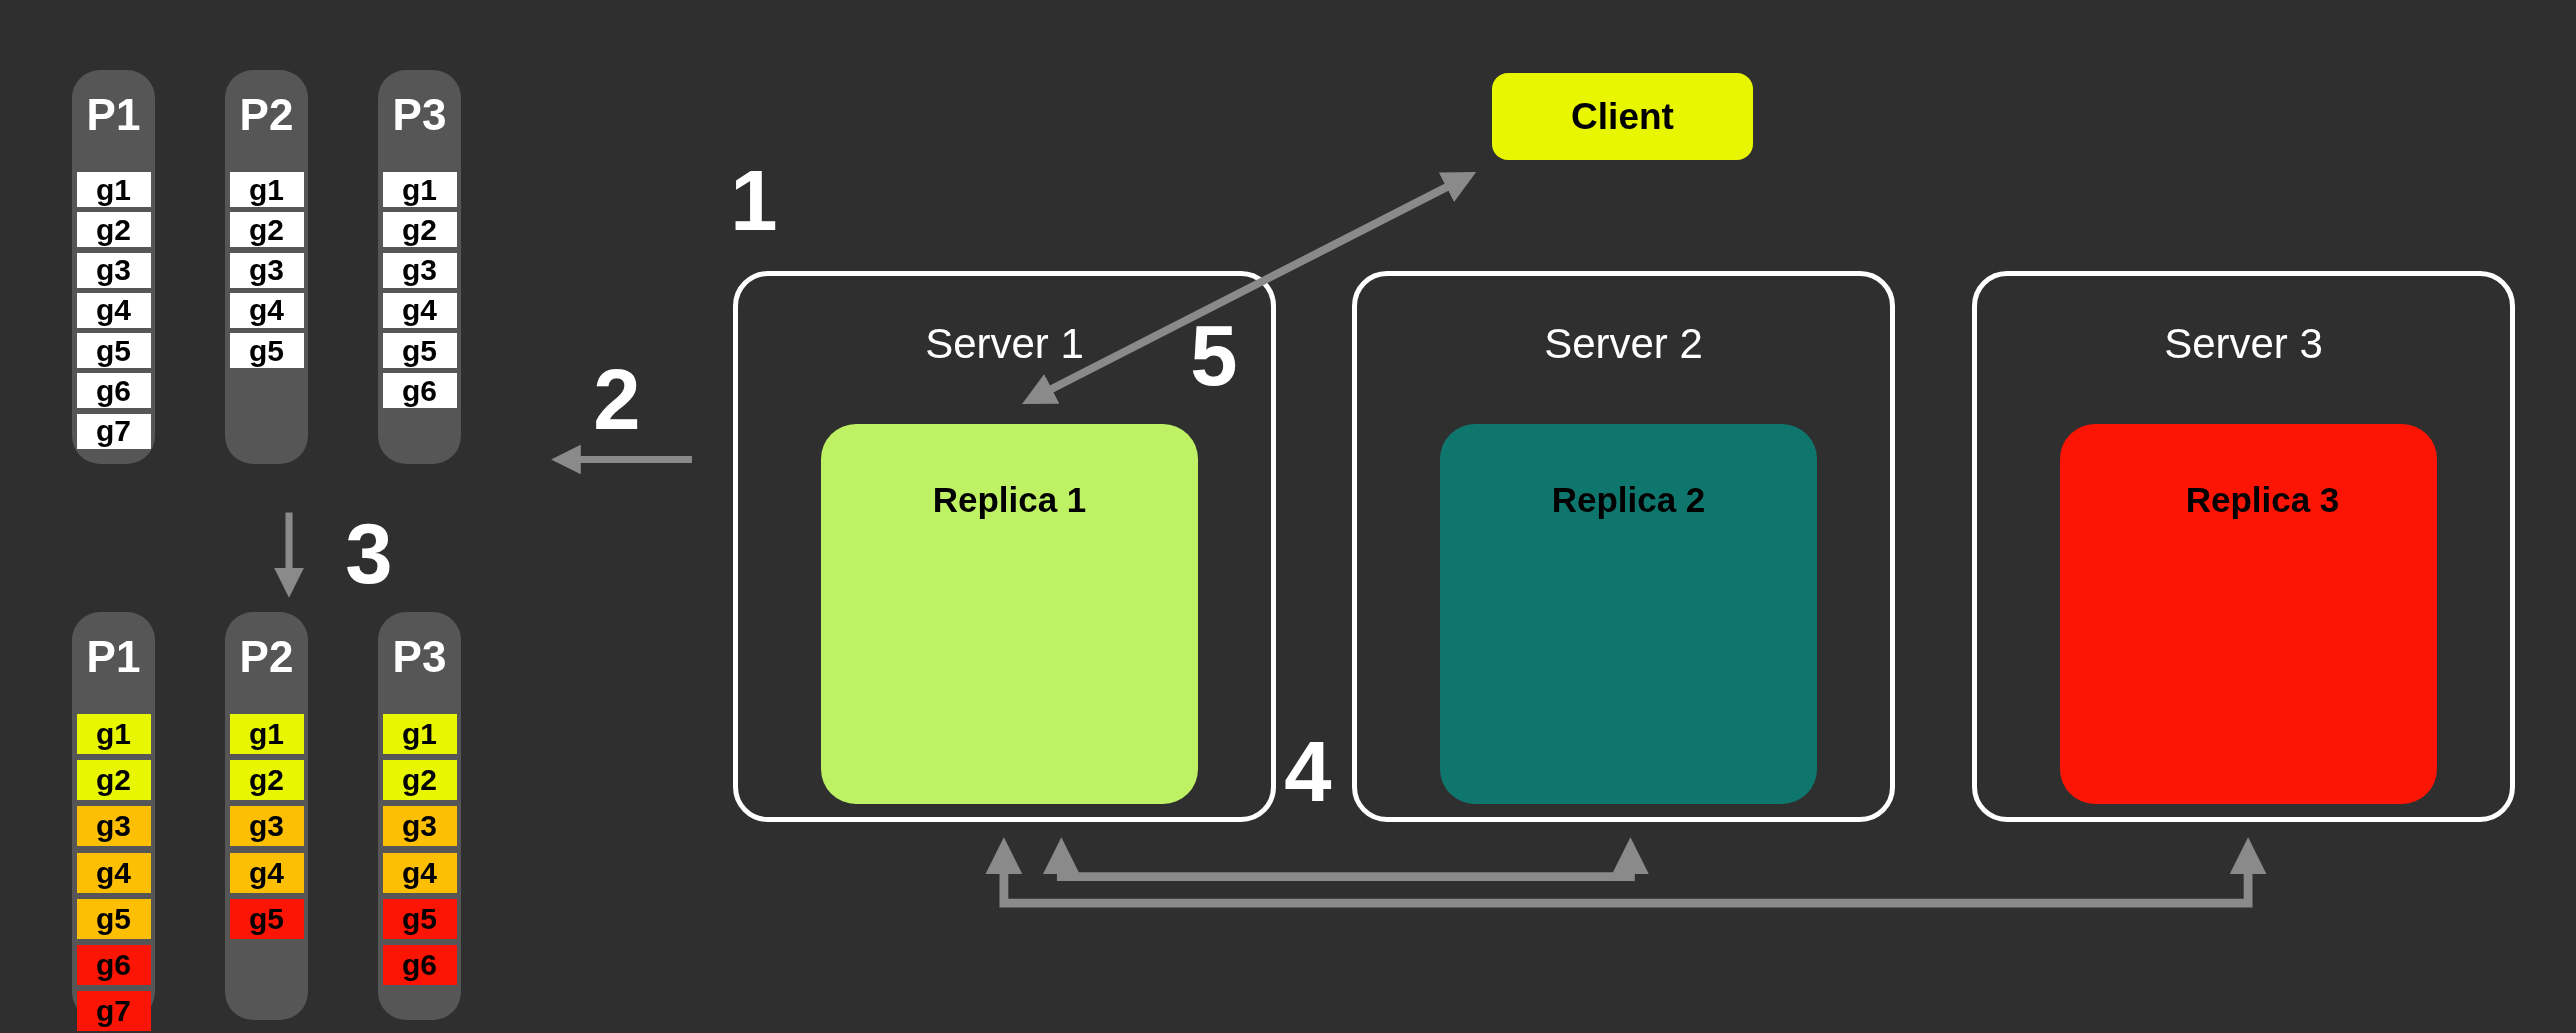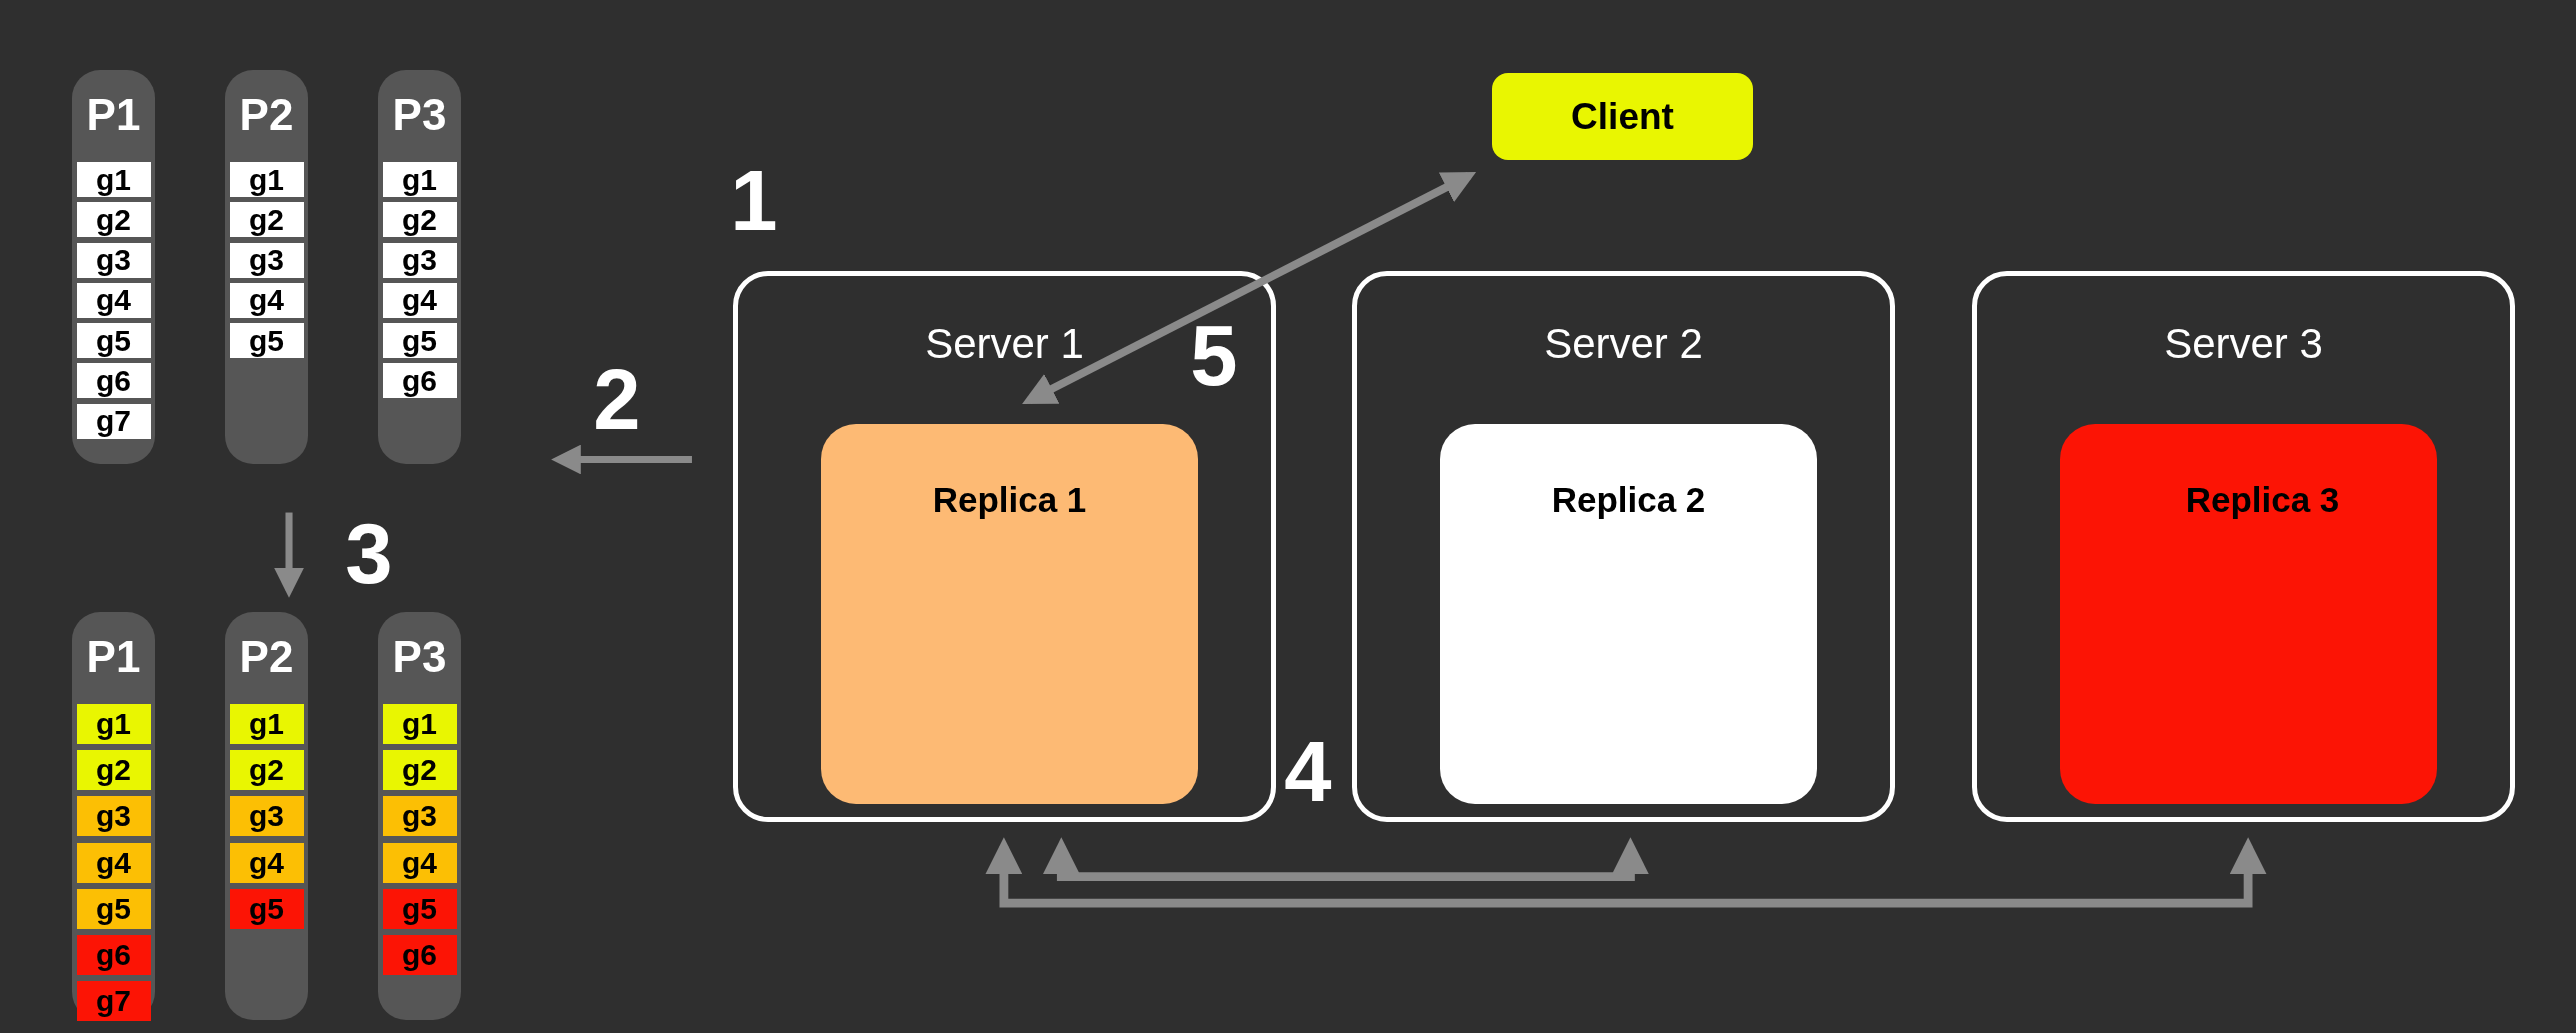--- a/index.html
+++ b/index.html
@@ -9,21 +9,21 @@
   *{box-sizing:border-box; margin:0; padding:0;}
   html,body{background:var(--bg);}
   #canvas{
     position:relative; width:2576px; height:1033px; overflow:hidden;
     background:var(--bg); font-family:"Liberation Sans", sans-serif;
   }
   
   .pcol{position:absolute; width:83px; background:var(--panel); border-radius:28px;}
   .plabel{margin-top:23px; text-align:center; font-size:44px; font-weight:bold;
           color:var(--text_light); line-height:1; height:44px;}
-  .cells{display:flex; flex-direction:column; align-items:center; margin-top:25px;}
+  .cells{display:flex; flex-direction:column; align-items:center; margin-top:35px;}
   .cell{width:74px; display:flex; align-items:center; justify-content:center;
         font-weight:bold; font-size:30px; color:var(--text_dark); line-height:1;}
   .pcol-top .cell{height:35px; background:var(--cell_bg); margin-bottom:5.3px;}
   .pcol-bottom .cell{height:40px; margin-bottom:6.2px;}
   #pcol-t1{left:72px;  top:70px;  height:394px;}
   #pcol-t2{left:225px; top:70px;  height:394px;}
   #pcol-t3{left:378px; top:70px;  height:394px;}
   #pcol-b1{left:72px;  top:612px; height:408px;}
   #pcol-b2{left:225px; top:612px; height:408px;}
   #pcol-b3{left:378px; top:612px; height:408px;}
@@ -123,27 +123,27 @@
       <div class="cell" style="background: rgb(252, 191, 4);">g4</div>
       <div class="cell" style="background: rgb(252, 20, 5);">g5</div>
       <div class="cell" style="background: rgb(252, 20, 5);">g6</div>
     </div>
   </div>
 
   <div id="client" style="background: rgb(233, 246, 1);">Client</div>
 
   <div class="server" id="server1">
     <div class="slabel">Server 1</div>
-    <div class="replica" style="background: #fdba74;">
+    <div class="replica" style="background: #bef264;">
       <div class="rlabel">Replica 1</div>
     </div>
   </div>
   <div class="server" id="server2">
     <div class="slabel">Server 2</div>
-    <div class="replica" style="background: #ffffff;">
+    <div class="replica" style="background: #0f766e;">
       <div class="rlabel">Replica 2</div>
     </div>
   </div>
   <div class="server" id="server3">
     <div class="slabel">Server 3</div>
     <div class="replica" style="background: rgb(252, 20, 5); padding-left: 28px;">
       <div class="rlabel">Replica 3</div>
     </div>
   </div>
 

